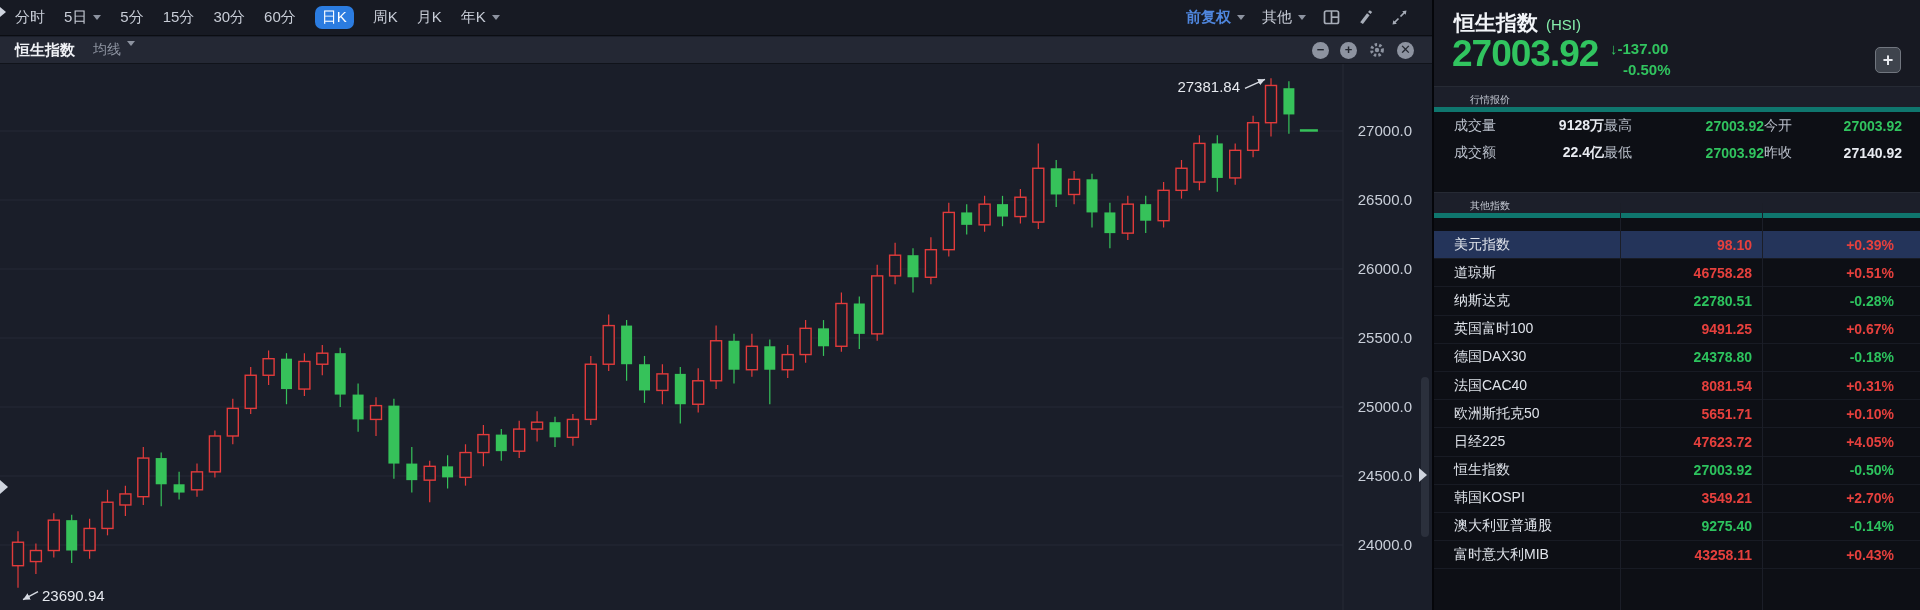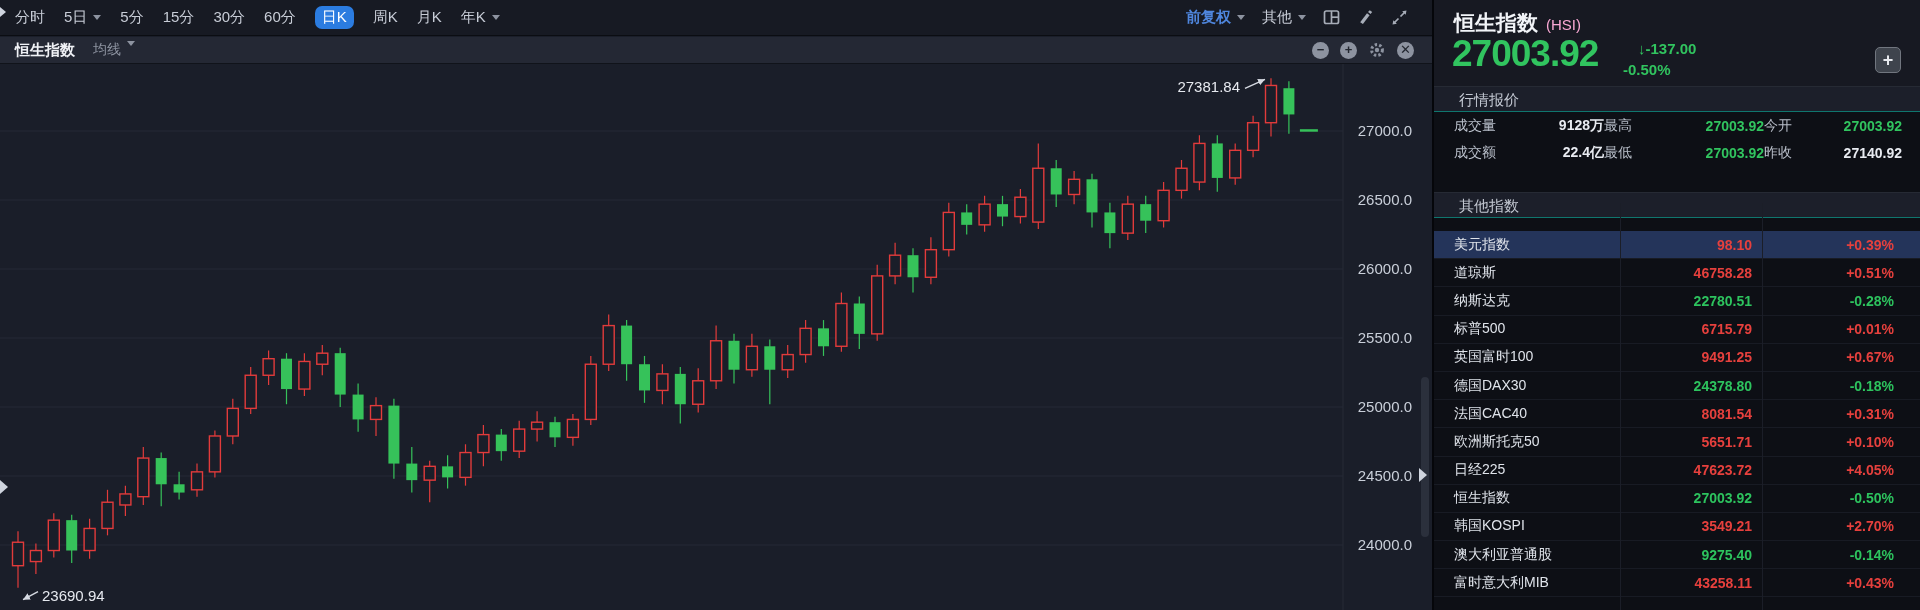--- a/index.html
+++ b/index.html
@@ -27,30 +27,30 @@
   .chart-svg{position:absolute;left:0;top:64px;}
   .edge-handle{position:absolute;width:0;height:0;border-top:7px solid transparent;
                border-bottom:7px solid transparent;border-left:8px solid #cfd4de;}
   .scroll-thumb{position:absolute;left:1421px;top:377px;width:8px;height:160px;
                 background:#2b303c;border-radius:4px;}
   
   .panel{position:absolute;left:1432px;top:0;width:488px;height:610px;background:#0d0f15;
          border-left:2px solid #05060a;box-sizing:border-box;}
   .p-head{position:absolute;left:0;top:0;width:100%;height:86px;background:#171922;}
   .p-title{position:absolute;left:20px;top:9px;font-size:21px;font-weight:700;color:#f2f4f8;}
-  .p-code{font-size:15px;font-weight:400;color:#f9a8d4;margin-left:8px;}
+  .p-code{font-size:15px;font-weight:400;color:#86efac;margin-left:8px;}
   .p-price{position:absolute;left:18px;top:33px;font-size:37px;font-weight:700;color:#31c45f;letter-spacing:-1px;}
-  .p-chg{position:absolute;left:204px;top:40px;font-size:15px;font-weight:700;color:#31c45f;}
+  .p-chg{position:absolute;left:176px;top:40px;font-size:15px;font-weight:700;color:#31c45f;}
   .p-pct{position:absolute;left:189px;top:61px;font-size:15px;font-weight:700;color:#31c45f;}
   .p-add{position:absolute;left:441px;top:47px;width:26px;height:26px;background:#3f444d;
          border:1px solid #71767f;border-radius:5px;color:#e8eaef;font-size:18px;font-weight:700;
          line-height:24px;text-align:center;box-sizing:border-box;cursor:pointer;}
   .sec-bar{position:absolute;left:0;width:100%;height:26px;background:#1c1f2a;
-           border-top:1px solid #262a34;border-bottom:1px solid #0f766e;box-sizing:border-box;
-           color:#c3c8d2;font-size:15px;line-height:25px;padding-left:25px;}
+           border-top:1px solid #262a34;border-bottom:5px solid #0f766e;box-sizing:border-box;
+           color:#c3c8d2;font-size:10px;line-height:25px;padding-left:36px;}
   .qgrid{position:absolute;left:20px;top:112px;width:448px;display:grid;
          grid-template-columns:84px 66px 64px 96px 52px 1fr;grid-auto-rows:27px;align-items:center;}
   .qlabel{color:#b9bfca;font-size:14px;}
   .qval{font-size:14px;font-weight:700;text-align:right;}
   .qval.w{color:#e8ebf1;} .qval.g{color:#31c45f;}
   .thead{position:absolute;left:0;top:203px;width:100%;height:28px;display:flex;align-items:center;
          color:#a6adb9;font-size:14px;border-bottom:1px solid #1b1e28;box-sizing:border-box;}
   .th-name{padding-left:20px;flex:1;} .th-last{width:112px;text-align:right;} .th-pct{width:142px;text-align:right;padding-right:26px;}
   .rows{position:absolute;left:0;top:231px;width:100%;}
   .trow{height:28.2px;display:flex;align-items:center;border-bottom:1px solid #181b24;
@@ -335,25 +335,20 @@
         <div class="t-name">道琼斯</div>
         <div class="t-last up">46758.28</div>
         <div class="t-pct up">+0.51%</div>
       </div>
       <div class="trow">
         <div class="t-name">纳斯达克</div>
         <div class="t-last down">22780.51</div>
         <div class="t-pct down">-0.28%</div>
       </div>
       <div class="trow">
-        <div class="t-name">标普500</div>
-        <div class="t-last up">6715.79</div>
-        <div class="t-pct up">+0.01%</div>
-      </div>
-      <div class="trow">
         <div class="t-name">英国富时100</div>
         <div class="t-last up">9491.25</div>
         <div class="t-pct up">+0.67%</div>
       </div>
       <div class="trow">
         <div class="t-name">德国DAX30</div>
         <div class="t-last down">24378.80</div>
         <div class="t-pct down">-0.18%</div>
       </div>
       <div class="trow">

